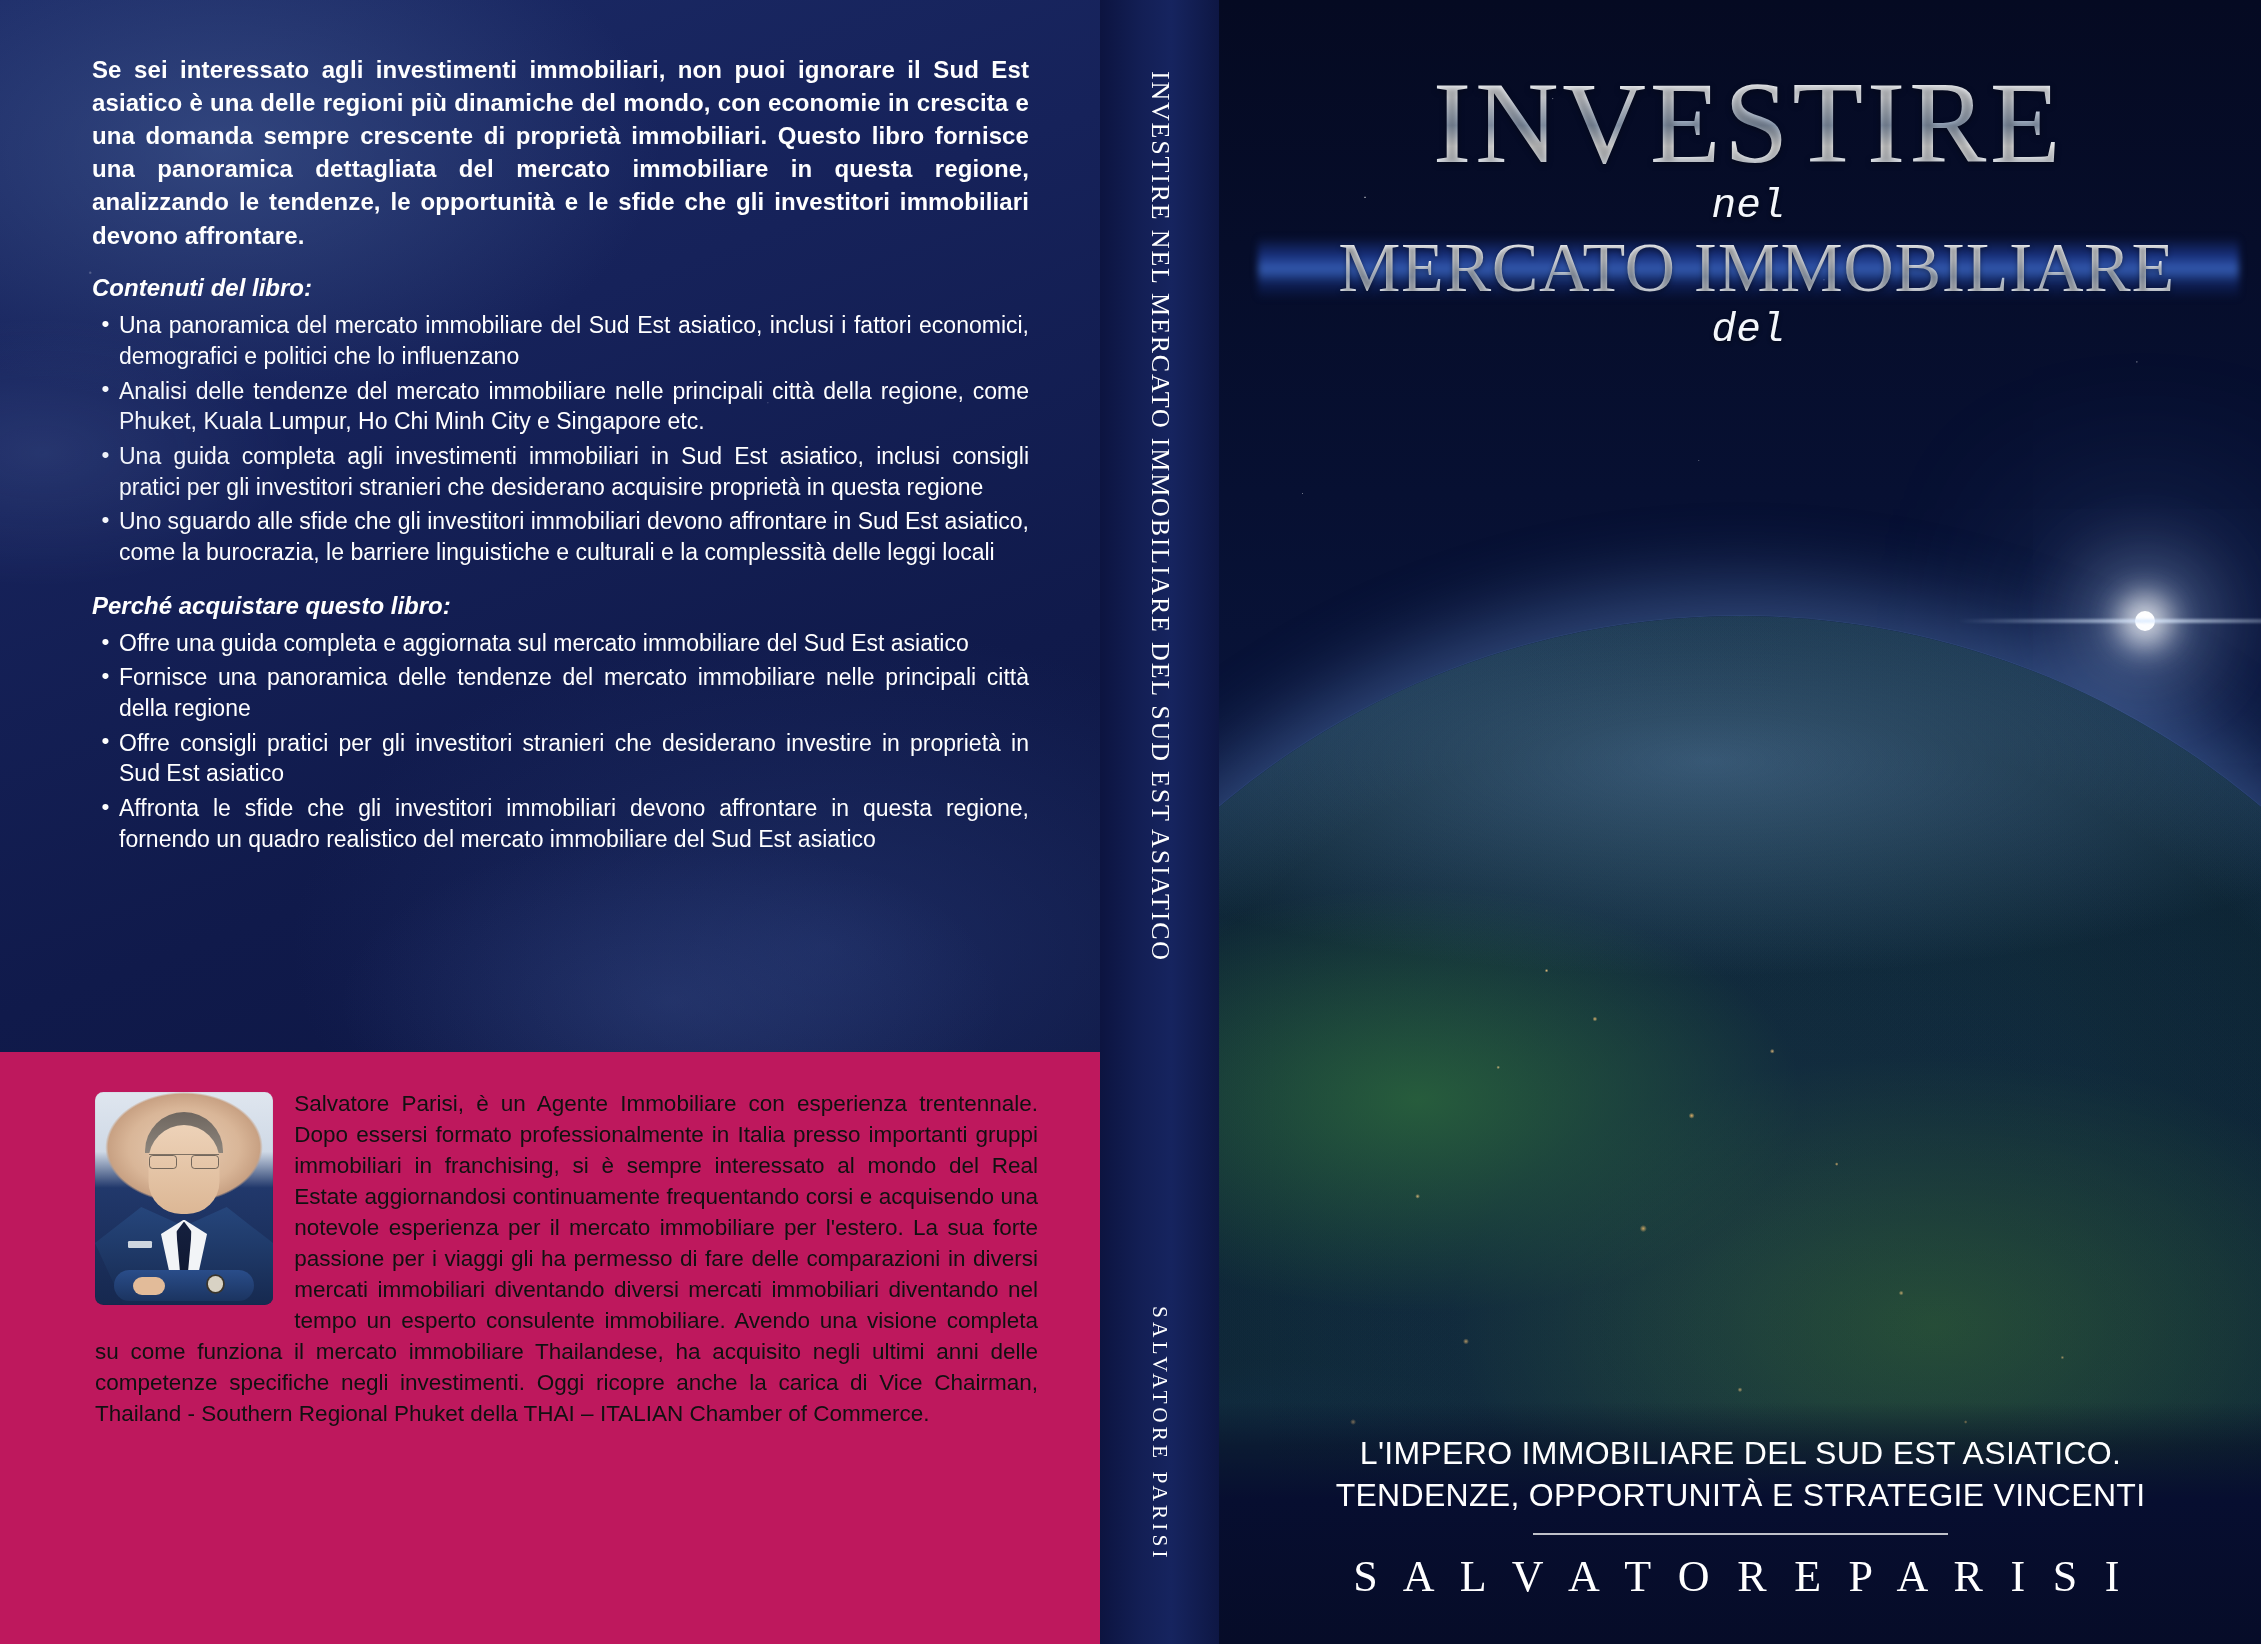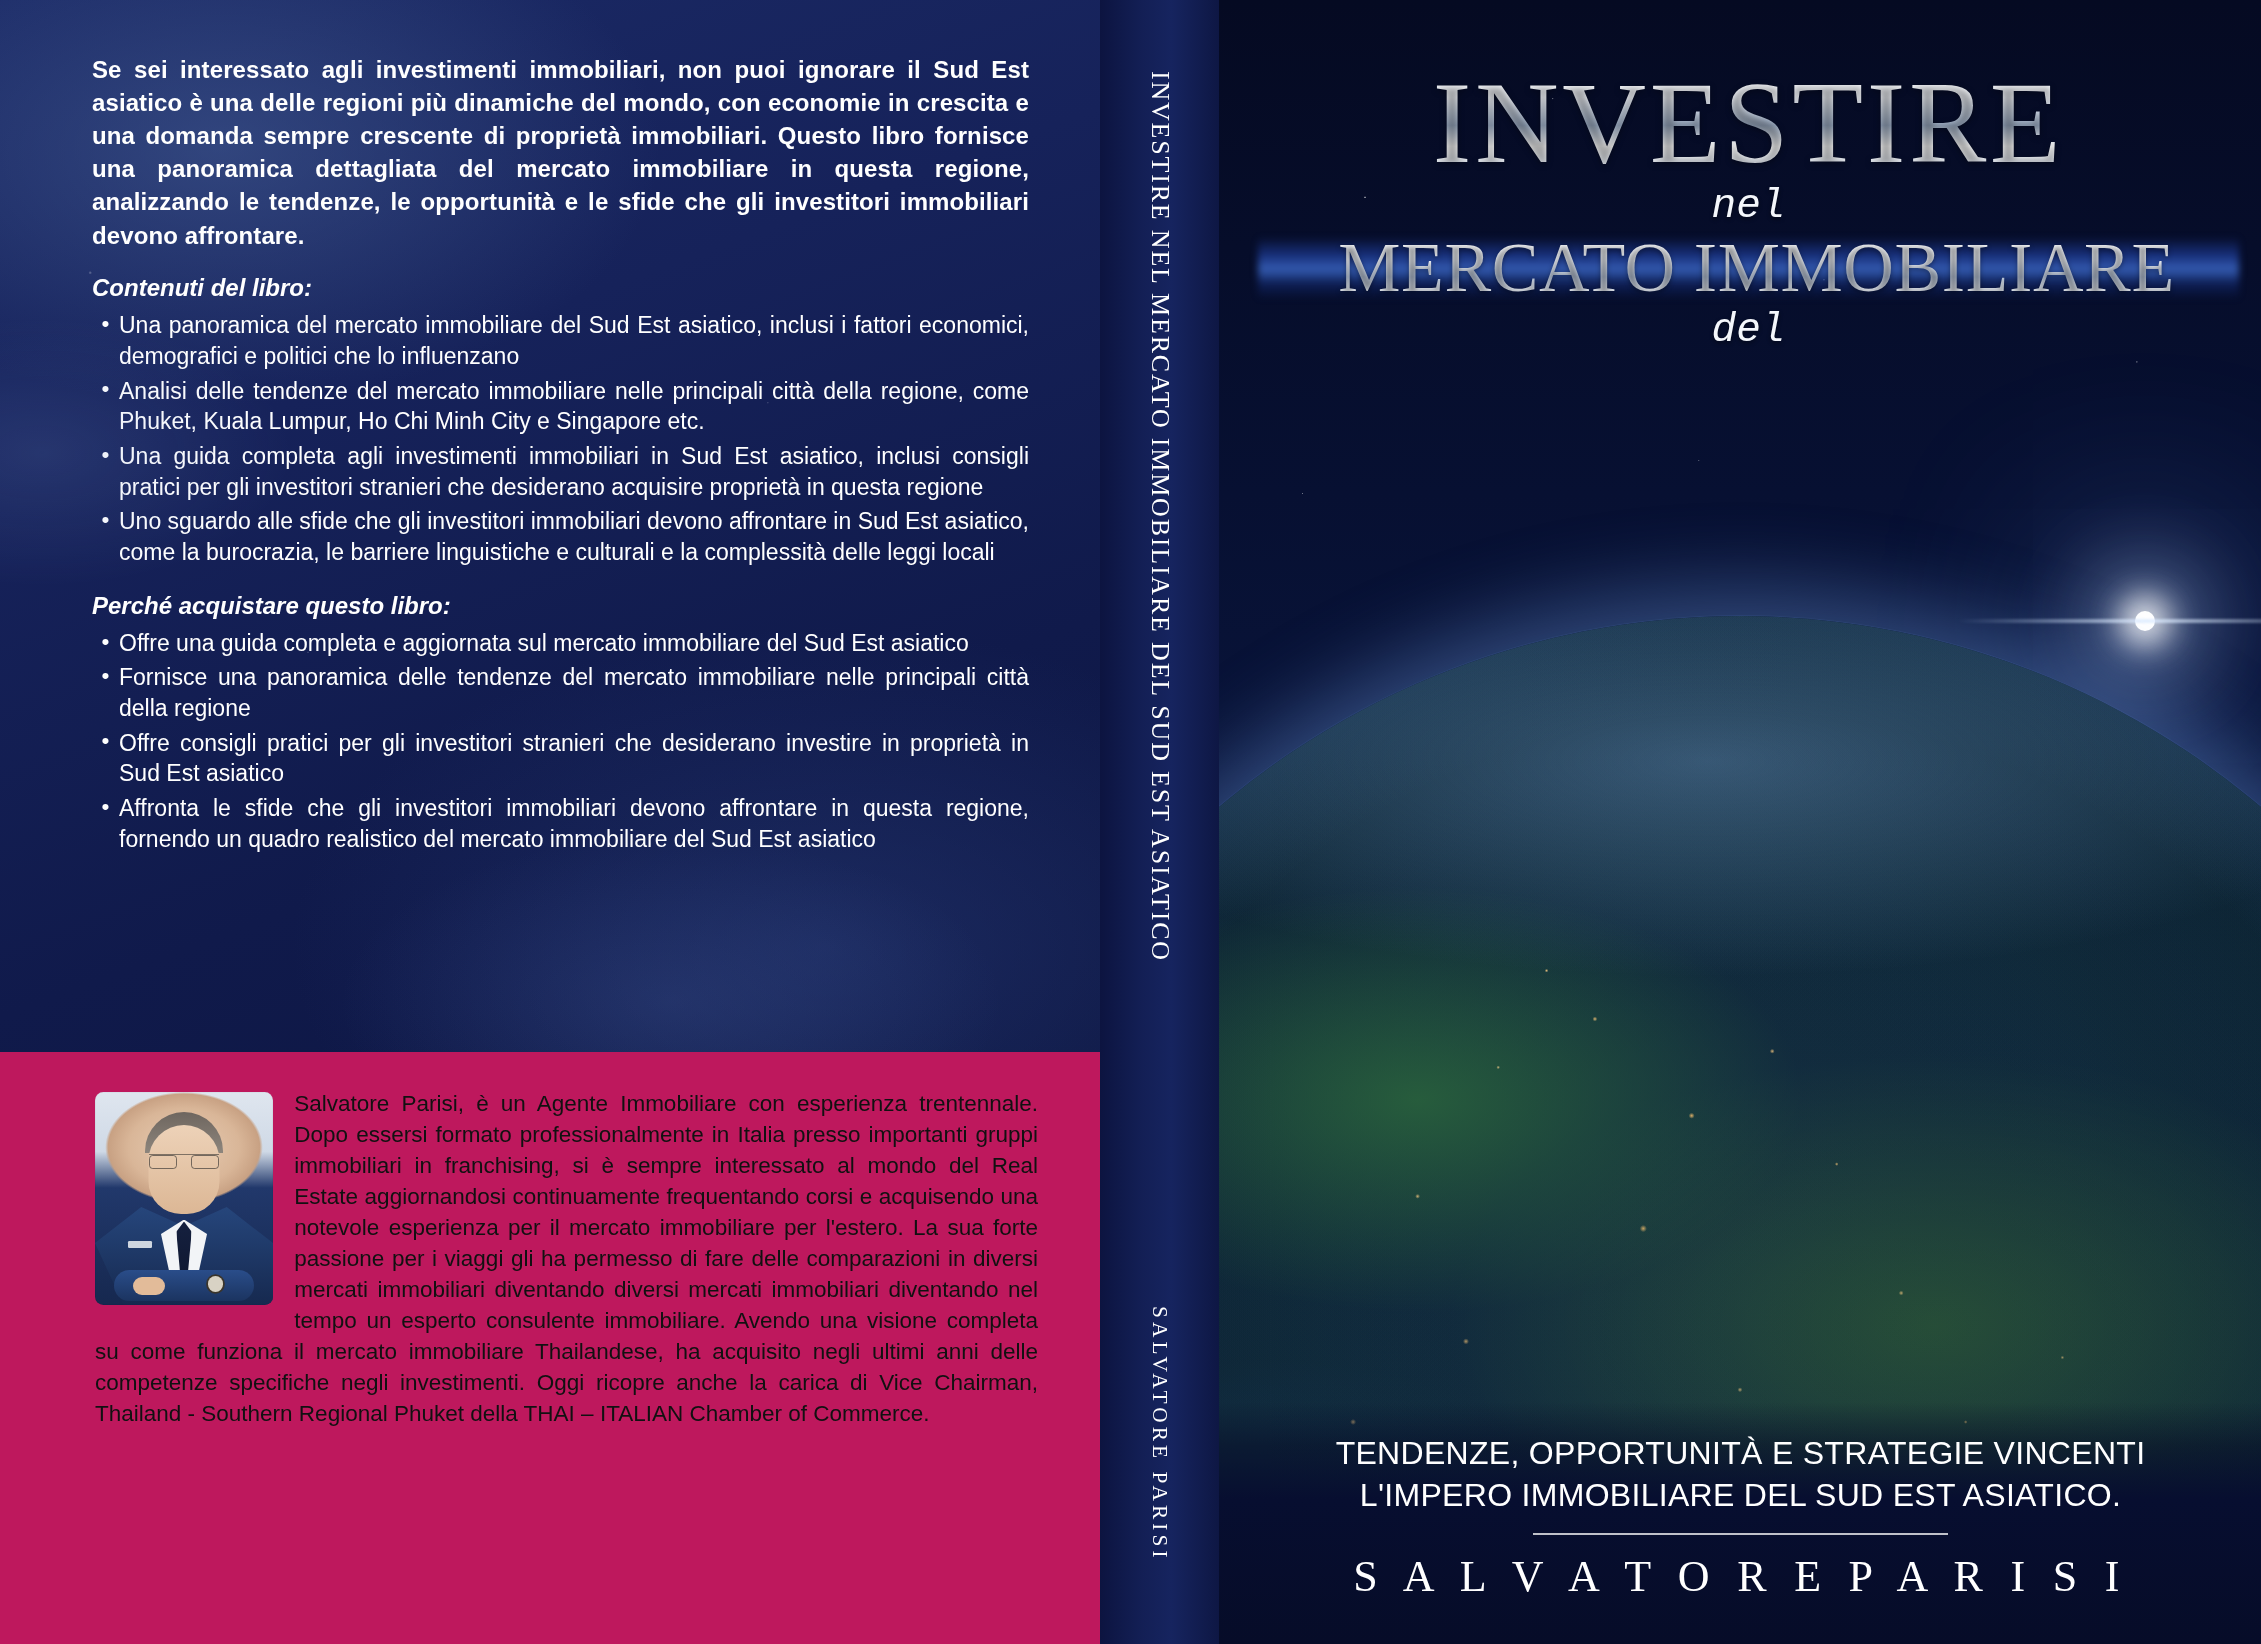--- a/index.html
+++ b/index.html
@@ -524,21 +524,21 @@
     <div class="front-title">
       <div class="t-main">INVESTIRE</div>
       <div class="t-small">nel</div>
       <div class="t-band">
         <div class="t-sub">MERCATO IMMOBILIARE</div>
       </div>
       <div class="t-small">del</div>
     </div>
 
     <div class="front-bottom">
+      <div class="strapline">L'IMPERO IMMOBILIARE DEL SUD EST ASIATICO.</div>
       <div class="strapline">TENDENZE, OPPORTUNITÀ E STRATEGIE VINCENTI</div>
-      <div class="strapline">L'IMPERO IMMOBILIARE DEL SUD EST ASIATICO.</div>
       <div class="divider"></div>
       <div class="front-author">S A L V A T O R E   P A R I S I</div>
     </div>
   </div>
 
 </div>
 
 
 </body></html>

